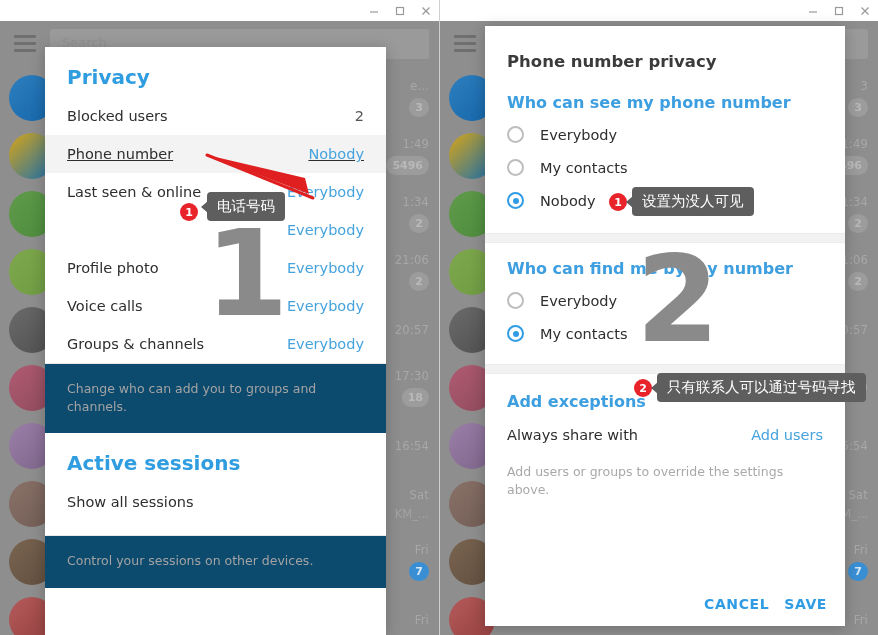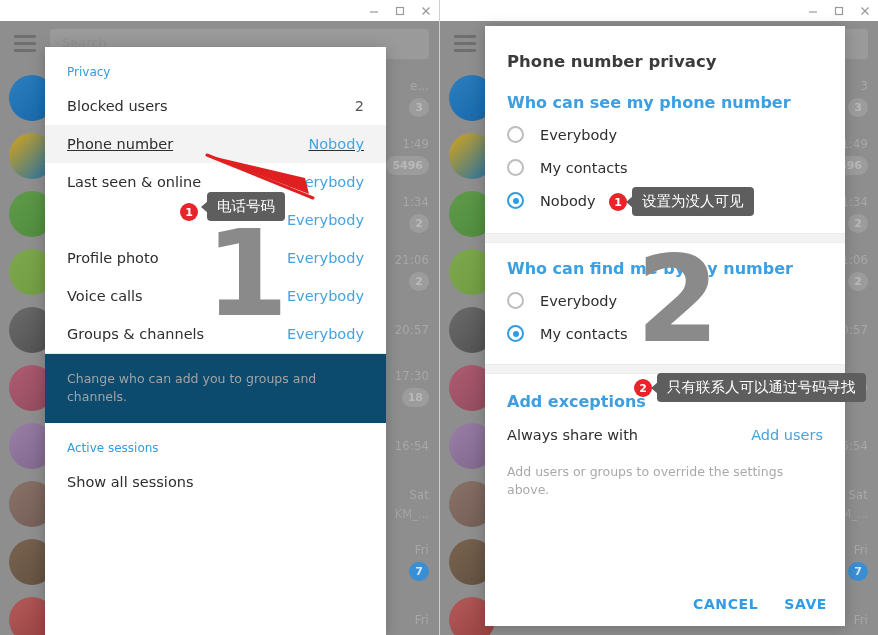--- a/index.html
+++ b/index.html
@@ -67,21 +67,21 @@
 
   
   .dlg-head {
     height: 64px; display: flex; align-items: center; padding: 0 16px 0 12px;
     border-bottom: 1px solid #ececec; background: #fff;
   }
   .back-arrow { width: 30px; height: 30px; display:flex; align-items:center; justify-content:center; color:#6b6b6b; }
   .dlg-title { font-size: 17px; font-weight: 700; color: #3b3b3b; margin-left: 8px; letter-spacing: .1px; }
   .close-x { margin-left: auto; width: 28px; height: 28px; display:flex; align-items:center; justify-content:center; color:#9b9b9b; }
 
-  .sec-title { color: #2f9de0; font-size: 12px; font-weight: 400; padding: 18px 22px 8px 22px; }
+  .sec-title { color: #2f9de0; font-size: 20px; font-weight: 700; padding: 18px 22px 8px 22px; }
   .list-row {
     height: 38px; display:flex; align-items:center; padding: 0 22px;
     font-size: 14.5px; color: #2e2e2e; position: relative;
   }
   .list-row.active { background: #f3f3f3; text-decoration: underline; }
   .row-value { margin-left: auto; color: #46a3de; font-size: 14.5px; }
   .row-value.plain { color: #555; }
   .hint-band {
     background: #0c4a6e; color: #a3a3a3; font-size: 12.5px;
     padding: 16px 22px 18px 22px; line-height: 1.4;
@@ -99,21 +99,21 @@
   .radio.on { border-color: #2f9ce4; }
   .radio.on::after {
     content: ""; position: absolute; left: 3.5px; top: 3.5px;
     width: 6px; height: 6px; border-radius: 50%; background: #2f9ce4;
   }
   .radio-label { margin-left: 16px; font-size: 14.5px; color: #2e2e2e; }
   .r-note { color: #a9a9a9; font-size: 12.5px; line-height: 1.45; padding: 8px 22px 0 22px; }
   .r-sep { height: 10px; background: #f2f2f2; border-top: 1px solid #ececec; border-bottom: 1px solid #ececec; margin-top: 16px; }
   .r-linkrow { height: 36px; display:flex; align-items:center; padding: 0 22px; font-size: 14.5px; color:#2e2e2e; }
   .r-link { margin-left: auto; color:#46a3de; }
-  .r-actions { position: absolute; right: 18px; bottom: 14px; display: flex; gap: 26px; }
+  .r-actions { position: absolute; right: 18px; bottom: 14px; display: flex; gap: 15px; }
   .r-btn { color: #2f9ce4; font-size: 14px; font-weight: 700; letter-spacing: .6px; }
 
   
   .anno { position: absolute; z-index: 40; }
   .step-badge {
     width: 18px; height: 18px; border-radius: 50%; background: #e8232a;
     color: #fff; font-size: 11px; font-weight: 700;
     display: flex; align-items: center; justify-content: center;
   }
   .tooltip {
@@ -274,20 +274,21 @@
           </div>
         </div>
 
       <div class="hint-band">Change who can add you to groups and channels.</div>
 
       <div class="sec-title">Active sessions</div>
       <div class="list-row">
         <span>Show all sessions</span>
       </div>
       <div style="height:14px"></div>
+      <div class="hint-band">Control your sessions on other devices.</div>
     </div>
 
     <div class="anno big-num" style="left:205px; top:214px;">1</div>
     <svg class="red-arrow" style="left:205px; top:152px;" width="120" height="52" viewBox="0 0 120 52">
       <path d="M2 3 L104 42 L100 26 Z" fill="#e02020"></path>
       <path d="M2 3 L108 46" stroke="#e02020" stroke-width="3" stroke-linecap="round" fill="none"></path>
     </svg>
     <div class="anno step-badge" style="left:180px; top:203px;">1</div>
     <div class="anno" style="left:207px; top:192px;text-align:center;">
       <div class="tooltip">电话号码</div>

